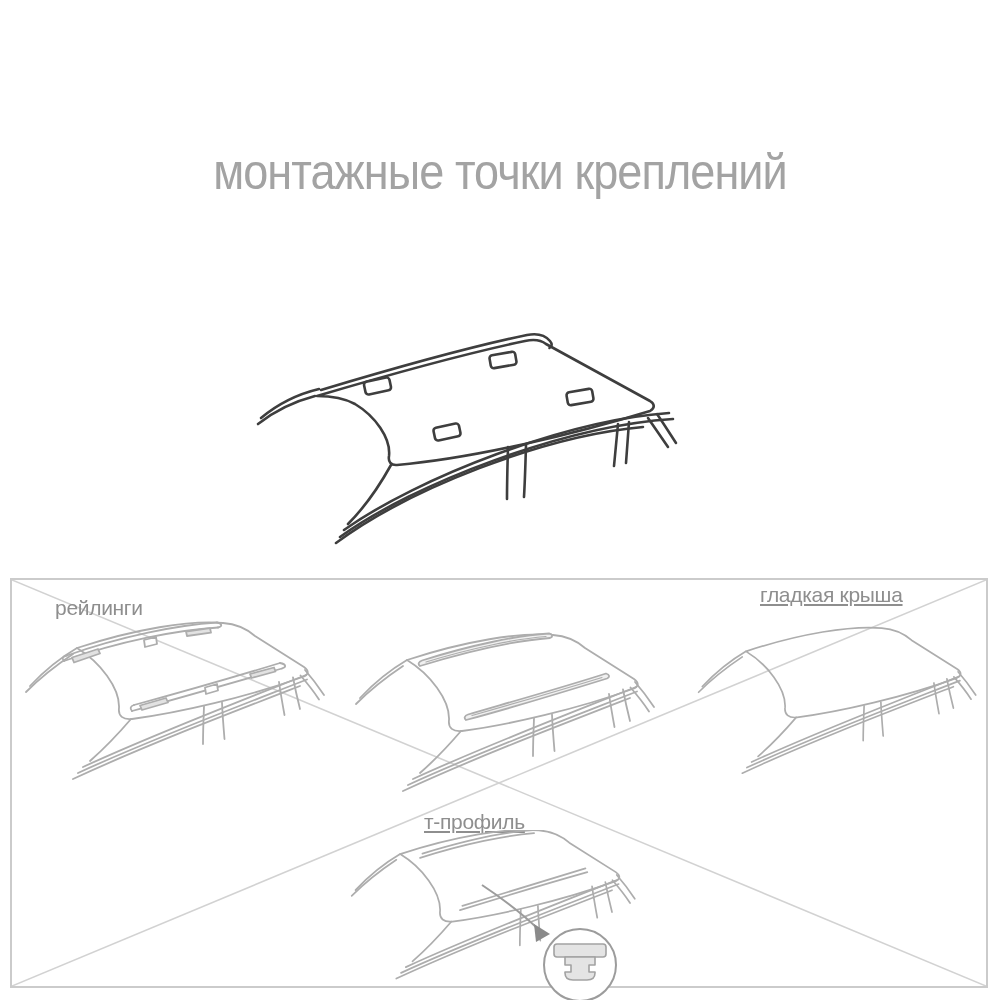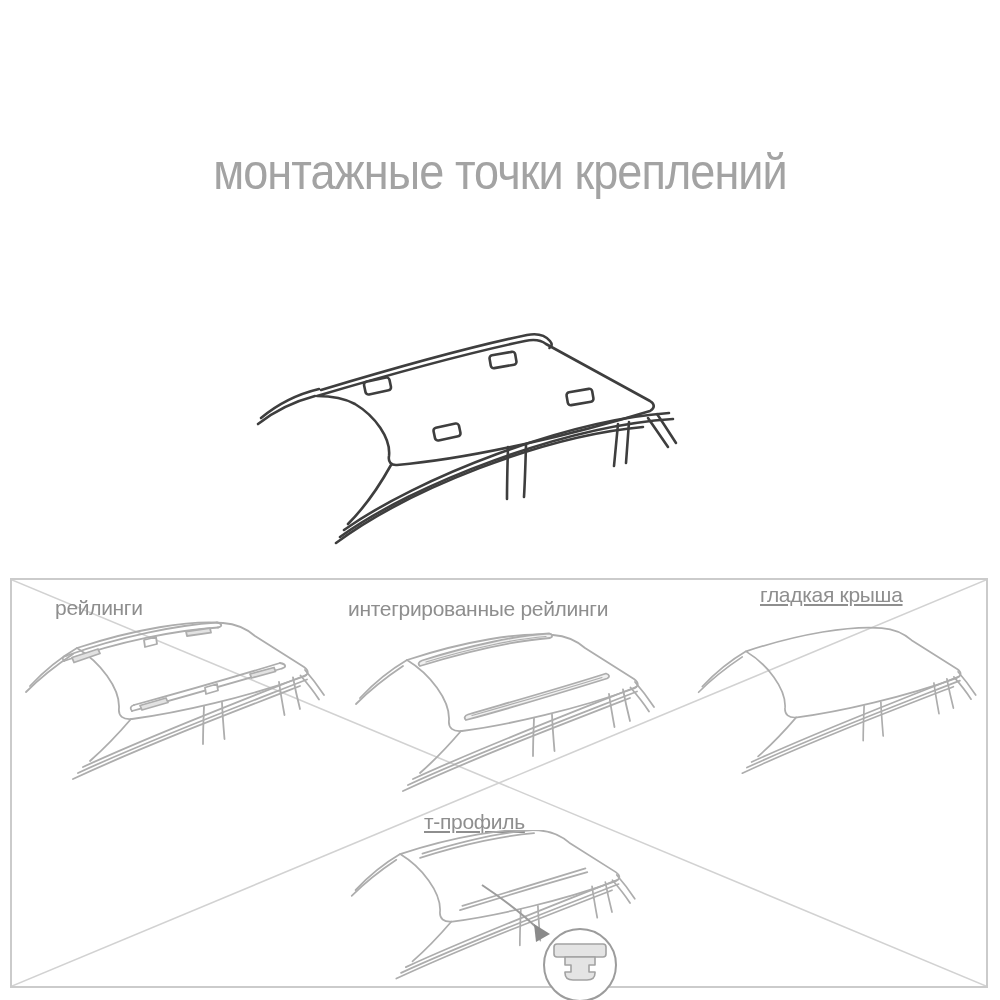--- a/index.html
+++ b/index.html
@@ -111,21 +111,20 @@
       <path d="M 112,101 C 160,88 215,72 262,58.5"></path>
       <path d="M 114,95 C 162,82 216,66.5 260,53"></path>
       <path d="M 112,101 C 109.5,98.5 110.5,96 114,95"></path>
       <path d="M 262,58.5 C 266.5,57 266.5,54.3 260,53"></path>
       <path fill="#e2e2e2" d="M 120,95.5 L 146,88 L 148,92.5 L 122,100 Z"></path>
       <path fill="#e2e2e2" d="M 230,64 L 254,57.5 L 255.5,61.5 L 231.5,68 Z"></path>
       <path fill="#ffffff" d="M 185,77.5 L 197,74 L 198,80.5 L 186,84 Z"></path>
     </g>
   </svg>
 
-  <div class="diagram-label lbl-integrated">интегрированные рейлинги</div>
   <svg class="car car2" width="335" height="200" viewBox="0 0 335 200">
     <g transform="translate(3,6)">
       <use href="#carBase"></use>
       <g class="light-stroke">
         <path fill="#f0f0f0" d="M 72,38.5 C 121,23 170,13 199,11.5 C 202.8,12.2 203.2,14.8 200,16 C 168,18.5 122,28 70,44 C 67.6,42.2 68.6,39.7 72,38.5 Z"></path>
         <path d="M 76,40 C 122,26 168,16.5 196,14.5" stroke-width="1.2"></path>
         <path fill="#f0f0f0" d="M 118,92.5 C 166,78.5 219,63.5 256,51.5 C 259.8,52.6 260,55.2 257,56.5 C 220,68 168,84 116,98 C 113.6,96 114.6,93.7 118,92.5 Z"></path>
         <path d="M 122,93.5 C 168,80.5 216,66.5 252,55.5" stroke-width="1.2"></path>
       </g>
     </g>

